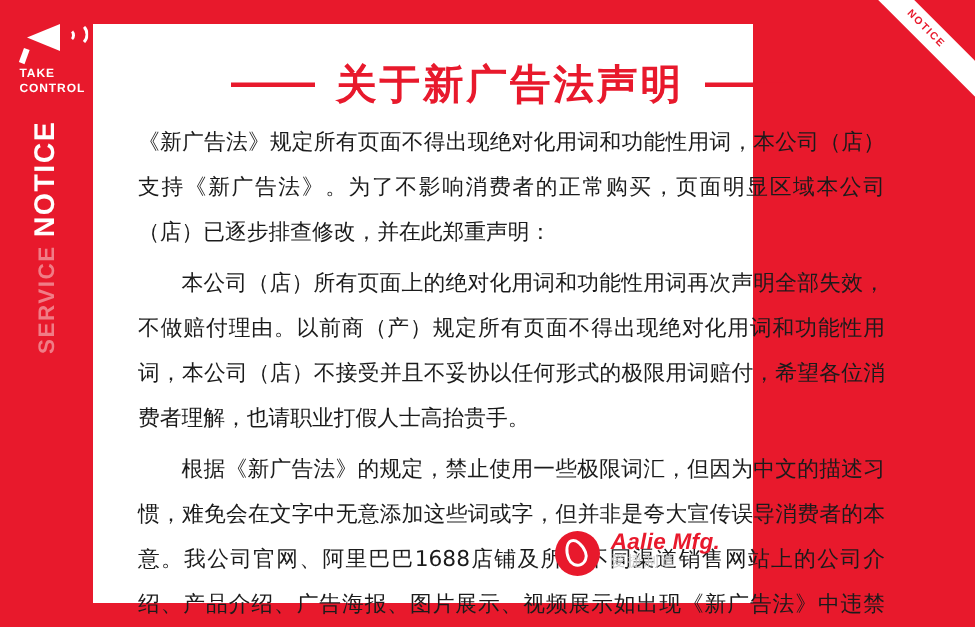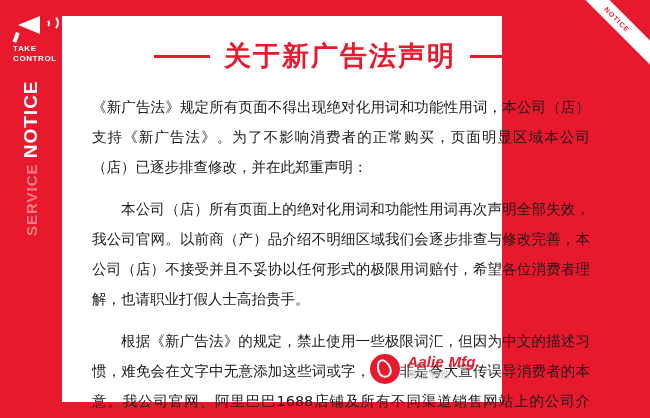--- a/index.html
+++ b/index.html
@@ -161,21 +161,21 @@
     top: 64px;
     width: 498px;
     color: #1b1b1b;
     font-size: 14.5px;
     line-height: 30px;
     font-family: "DejaVu Sans", sans-serif;
     text-align: justify;
     text-justify: inter-ideograph;
   }
   .body p {
-    margin: 12px 0 4px 0;
+    margin: 0 0 4px 0;
   }
   .body p.indent {
     text-indent: 2em;
   }
   
   .logo {
     position: absolute;
     right: 22px;
     bottom: 18px;
     display: flex;
@@ -245,21 +245,21 @@
   <div class="panel">
 
     <div class="title-row">
       <div class="title-rule"></div>
       <div class="title">关于新广告法声明</div>
       <div class="title-rule"></div>
     </div>
 
     <div class="body">
       <p>《新广告法》规定所有页面不得出现绝对化用词和功能性用词，本公司（店）支持《新广告法》。为了不影响消费者的正常购买，页面明显区域本公司（店）已逐步排查修改，并在此郑重声明：</p>
-      <p class="indent">本公司（店）所有页面上的绝对化用词和功能性用词再次声明全部失效，我公司官网。以前商（产）品介绍不明细区域我们会逐步排查与修改完善，本公司（店）不接受并且不妥协以任何形式的极限用词赔付，希望各位消费者理解，也请职业打假人士高抬贵手。</p>
+      <p class="indent">本公司（店）所有页面上的绝对化用词和功能性用词再次声明全部失效，不做赔付理由。以前商（产）规定所有页面不得出现绝对化用词和功能性用词，本公司（店）不接受并且不妥协以任何形式的极限用词赔付，希望各位消费者理解，也请职业打假人士高抬贵手。</p>
       <p class="indent">根据《新广告法》的规定，禁止使用一些极限词汇，但因为中文的描述习惯，难免会在文字中无意添加这些词或字，但并非是夸大宣传误导消费者的本意。我公司官网、阿里巴巴1688店铺及所有不同渠道销售网站上的公司介绍、产品介绍、广告海报、图片展示、视频展示如出现《新广告法》中违禁词，一经指出，立即修改。</p>
     </div>
 
     <div class="logo">
       <div class="logo-mark"></div>
       <div class="logo-text">
         <div class="logo-name">Aalie Mfg.</div>
         <div class="logo-sub">爱捷制造</div>
       </div>
     </div>

